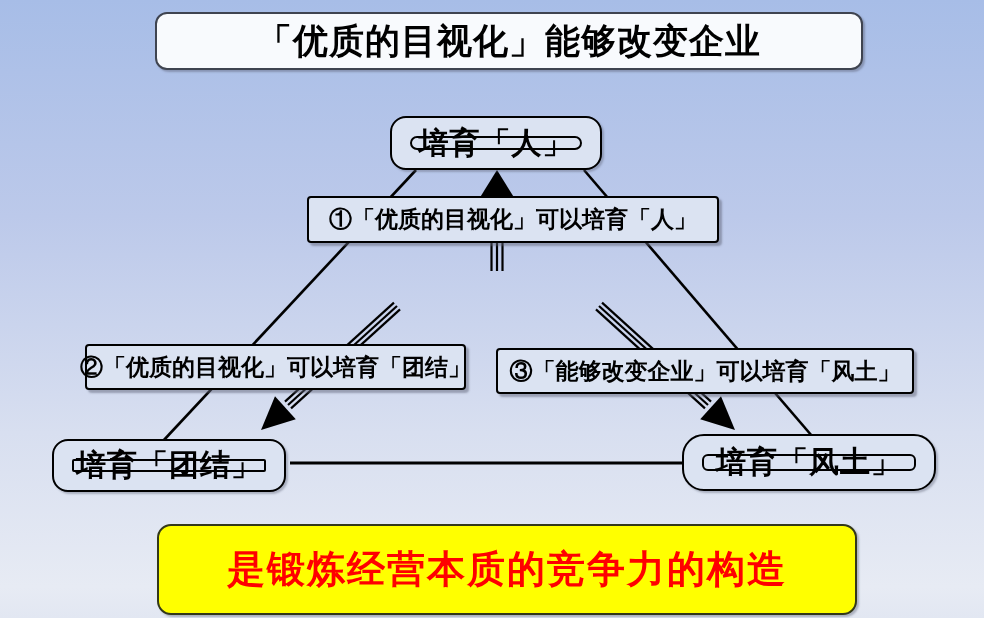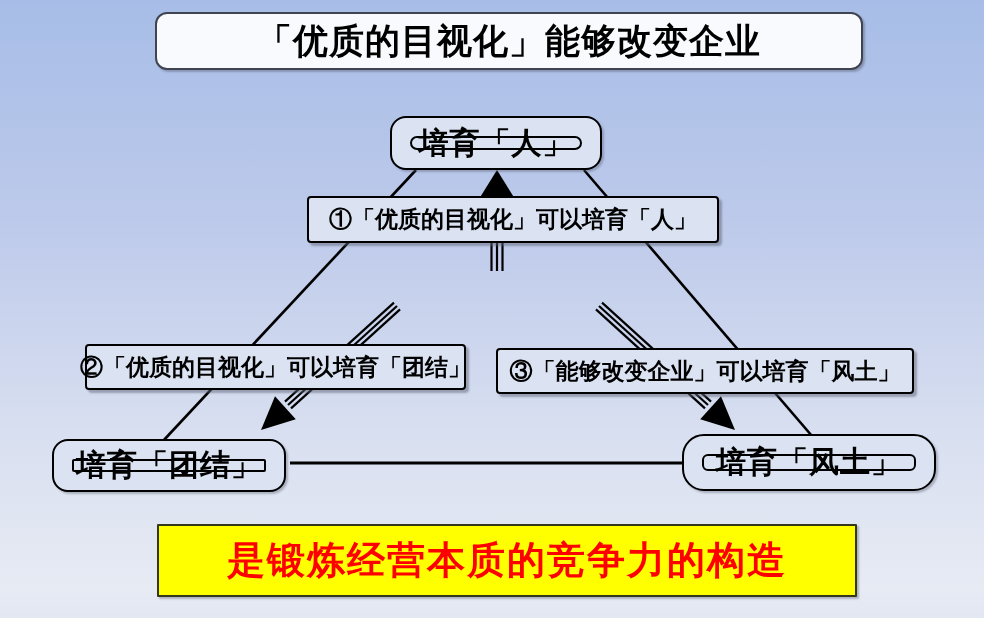--- a/index.html
+++ b/index.html
@@ -56,23 +56,23 @@
   .center-box{
     left:392px;top:270px;width:211px;height:50px;
     background:linear-gradient(180deg,#5a5a5a 0%,#d8d8d8 12%,#ffffff 26%,#e2e2e2 38%,#9a9a9a 58%,#4d4d4d 80%,#141414 100%);
     border:2.5px solid #111;border-radius:20px;
     font-size:30px;letter-spacing:2px;
     text-shadow:0 0 4px rgba(255,255,255,0.95),0 0 2px rgba(255,255,255,0.9);
     box-shadow:2px 2px 3px rgba(60,65,85,0.5);
   }
 
   .footer-box{
-    left:157px;top:524px;width:700px;height:73px;
+    left:157px;top:524px;width:700px;height:91px;
     background:#ffff00;
-    border:2px solid #33381a;border-radius:1px;
+    border:2px solid #33381a;border-radius:14px;
     color:#ff0000;font-size:38px;letter-spacing:2px;
     box-shadow:2px 2px 2px rgba(90,95,115,0.4);
   }
 </style>
 </head>
 <body>
 
 <div class="stage">
 
   <svg class="lines" width="984" height="618" viewBox="0 0 984 618">

